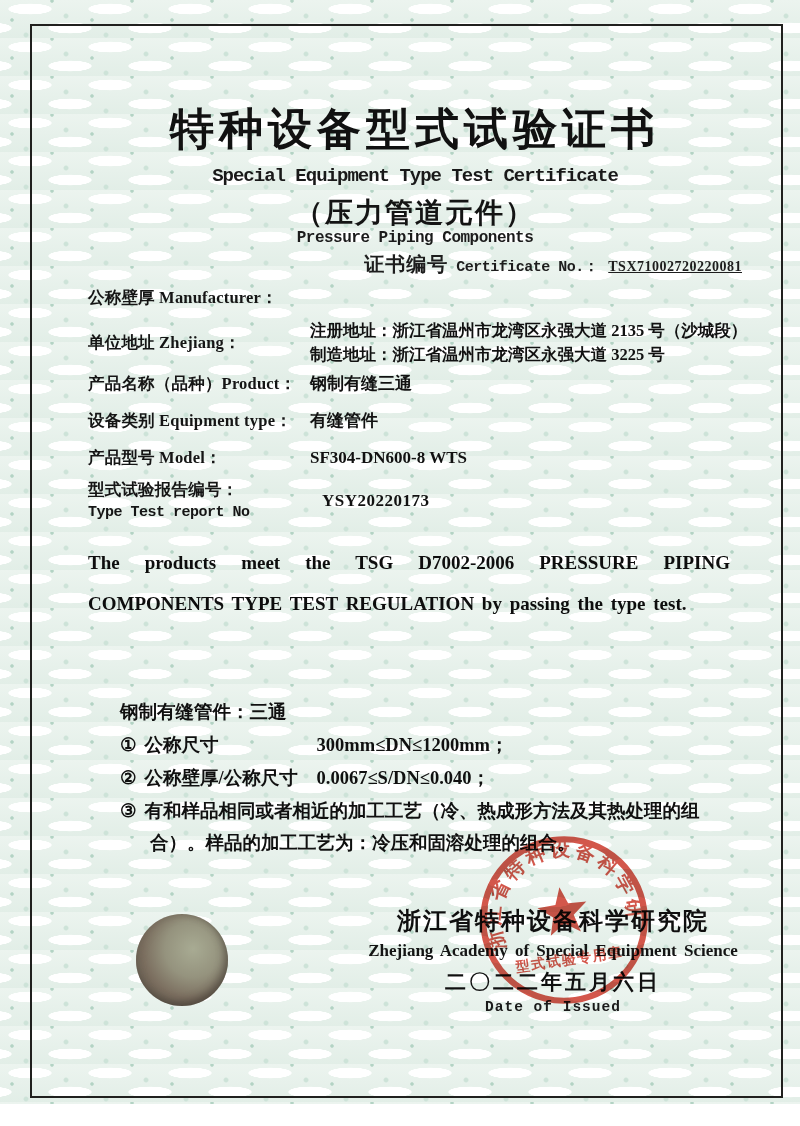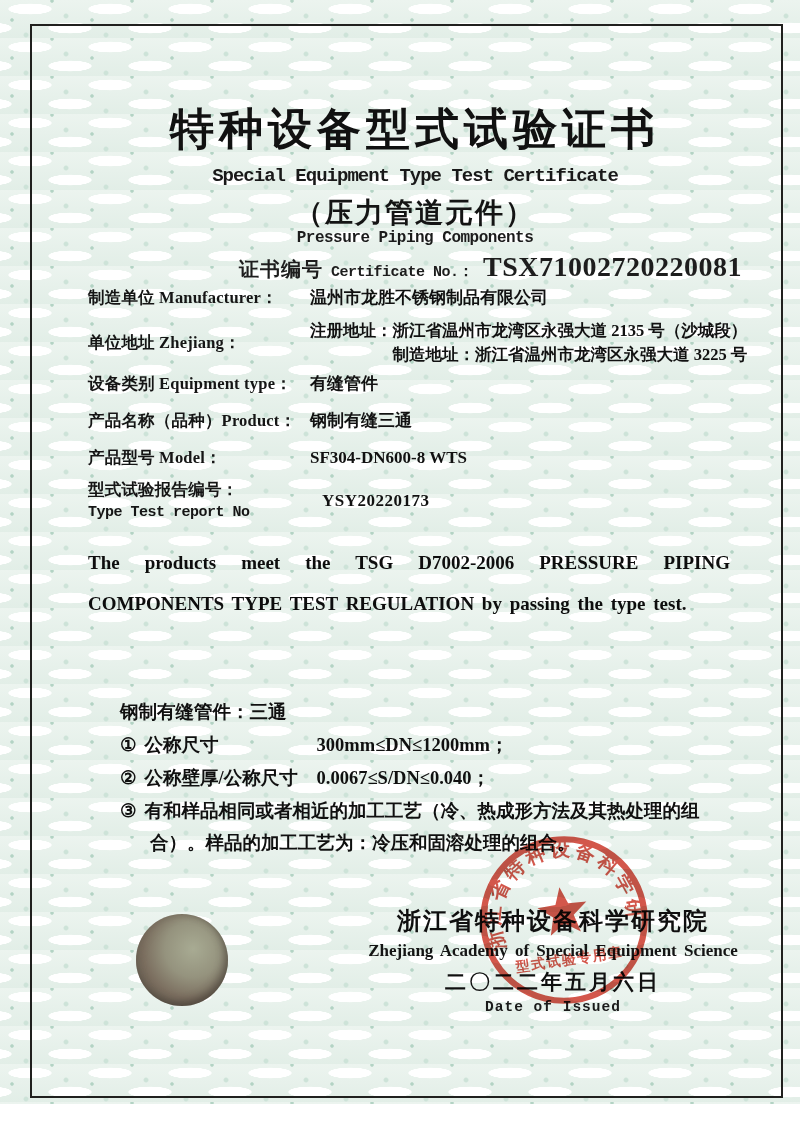--- a/index.html
+++ b/index.html
@@ -41,30 +41,30 @@
   }
   .paren-en{
     position:absolute;left:0;top:229px;width:830px;text-align:center;
     font-family:"Liberation Mono", monospace;font-size:16px;font-weight:600;letter-spacing:-0.5px;color:#1b1b1b;
   }
   .cert-line{
     position:absolute;right:58px;top:251px;white-space:nowrap;
   }
   .cert-line .cn-zh{font-size:20px;font-weight:800;letter-spacing:1px;margin-top:32px;}
   .cert-line .cn-en{font-family:"Liberation Mono", monospace;font-size:15px;font-weight:600;letter-spacing:-0.5px;margin-left:4px;}
-  .cert-line .cn-val{font-size:28px;font-weight:700;margin-left:6px;letter-spacing:0.5px;}
+  .cert-line .cn-val{font-size:14px;font-weight:700;margin-left:6px;letter-spacing:0.5px;text-decoration:underline;}
 
   .fields{position:absolute;left:88px;top:286px;width:670px;}
   .frow{display:flex;align-items:flex-start;}
   .flabel{
     width:222px;flex:0 0 222px;font-size:16.5px;font-weight:600;
     letter-spacing:0.2px;line-height:24px;color:#151515;
   }
   .fvalue{font-size:17px;font-weight:700;line-height:24px;color:#111;}
-  .addr-line{font-size:16.5px;line-height:24px;font-weight:700;text-align:right;}
+  .addr-line{font-size:16.5px;line-height:24px;font-weight:700;}
   .r0{margin-bottom:9px;}
   .r1{margin-bottom:5px;}
   .r2{margin-bottom:13px;}
   .r3{margin-bottom:13px;}
   .r4{margin-bottom:8px;}
   .flabel-two{line-height:23px;}
   .fvalue-report{align-self:center;padding-left:12px;letter-spacing:0.5px;}
 
   .body-wrap{position:absolute;left:88px;top:540px;width:642px;}
   .para-zh{
@@ -118,37 +118,36 @@
   <div class="paren-en">Pressure Piping Components</div>
 
   <div class="cert-line">
     <span class="cn-zh">证书编号</span>
     <span class="cn-en">Certificate No.：</span>
     <span class="cn-val">TSX71002720220081</span>
   </div>
 
   <div class="fields">
     <div class="frow r0">
-      <div class="flabel">制造单位 Manufacturer：</div>
-      <div class="fvalue">温州市龙胜不锈钢制品有限公司</div>
+      <div class="flabel">公称壁厚 Manufacturer：</div>
     </div>
     <div class="frow r1">
       <div class="flabel" style="align-self:center;">单位地址 Zhejiang：</div>
       <div class="fvalue">
         <div class="addr-line">注册地址：浙江省温州市龙湾区永强大道 2135 号（沙城段）</div>
         <div class="addr-line">制造地址：浙江省温州市龙湾区永强大道 3225 号</div>
       </div>
     </div>
+    <div class="frow r3">
+      <div class="flabel">产品名称（品种）Product：</div>
+      <div class="fvalue">钢制有缝三通</div>
+    </div>
     <div class="frow r2">
       <div class="flabel">设备类别 Equipment type：</div>
       <div class="fvalue">有缝管件</div>
-    </div>
-    <div class="frow r3">
-      <div class="flabel">产品名称（品种）Product：</div>
-      <div class="fvalue">钢制有缝三通</div>
     </div>
     <div class="frow r4">
       <div class="flabel">产品型号 Model：</div>
       <div class="fvalue">SF304-DN600-8 WTS</div>
     </div>
     <div class="frow">
       <div class="flabel flabel-two">
         <div>型式试验报告编号：</div>
         <div style="font-family:'Liberation Mono',monospace;font-size:15px;letter-spacing:-0.5px;">Type Test report No</div>
       </div>

